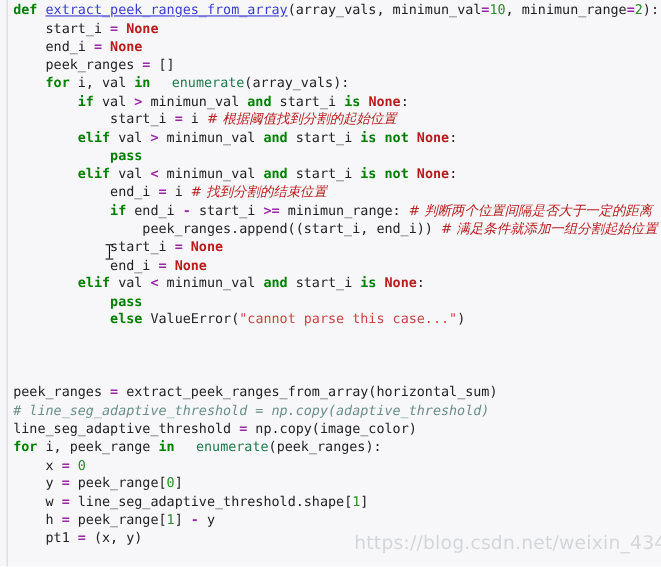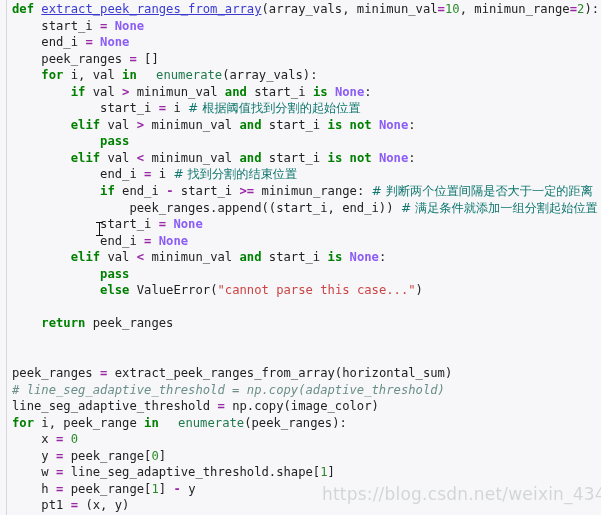--- a/index.html
+++ b/index.html
@@ -38,26 +38,26 @@
     line-height: 16.55px;
     white-space: pre;
     font-size: 12.2px;
     padding-left: 12px;
     letter-spacing: 0px;
   }
   
   .kw      { color: #008000; font-weight: bold; }   
   .fn      { color: #3b3bd0; text-decoration: underline; }
   .plain   { color: #222222; }
-  .none    { color: #8b5cf6; font-weight: bold; }
+  .none    { color: #b91c1c; font-weight: bold; }
   .num     { color: #2a8a2a; }
   .op      { color: #9a27a8; font-weight: bold; }   
   .str     { color: #cc4444; }
   .cmt     { color: #6a8f8a; font-style: italic; }
-  .cmt-zh  { color: #0f766e; 
+  .cmt-zh  { color: #b91c1c; font-style: italic;
              font-family: "DejaVu Sans", "Liberation Sans", sans-serif; }
   .builtin { color: #1f7a4d; margin-left: 12px; }
 
   
   #screen .ibeam-cursor {
     position: absolute;
     left: 96px;
     top: 221px;
     width: 7px;
     height: 16px;
@@ -130,21 +130,20 @@
 
     <div class="line"><span class="plain">        </span><span class="kw">elif</span><span class="plain"> val </span><span class="op">&lt;</span><span class="plain"> minimun_val </span><span class="kw">and</span><span class="plain"> start_i </span><span class="kw">is</span><span class="plain"> </span><span class="none">None</span><span class="plain">:</span></div>
 
     <div class="line"><span class="plain">            </span><span class="kw">pass</span></div>
 
 
     <div class="line"><span class="plain">            </span><span class="kw">else</span><span class="plain"> ValueError(</span><span class="str">"cannot parse this case..."</span><span class="plain">)</span></div>
 
     <div class="line"><span class="plain"> </span></div>
 
-    <div class="line"><span class="plain">    </span><span class="kw">return</span><span class="plain"> peek_ranges</span></div>
 
     <div class="line"><span class="plain"> </span></div>
 
     <div class="line"><span class="plain"> </span></div>
 
     <div class="line"><span class="plain">peek_ranges </span><span class="op">=</span><span class="plain"> extract_peek_ranges_from_array(horizontal_sum)</span></div>
 
     <div class="line"><span class="cmt"># line_seg_adaptive_threshold = np.copy(adaptive_threshold)</span></div>
 
     <div class="line"><span class="plain">line_seg_adaptive_threshold </span><span class="op">=</span><span class="plain"> np.copy(image_color)</span></div>

